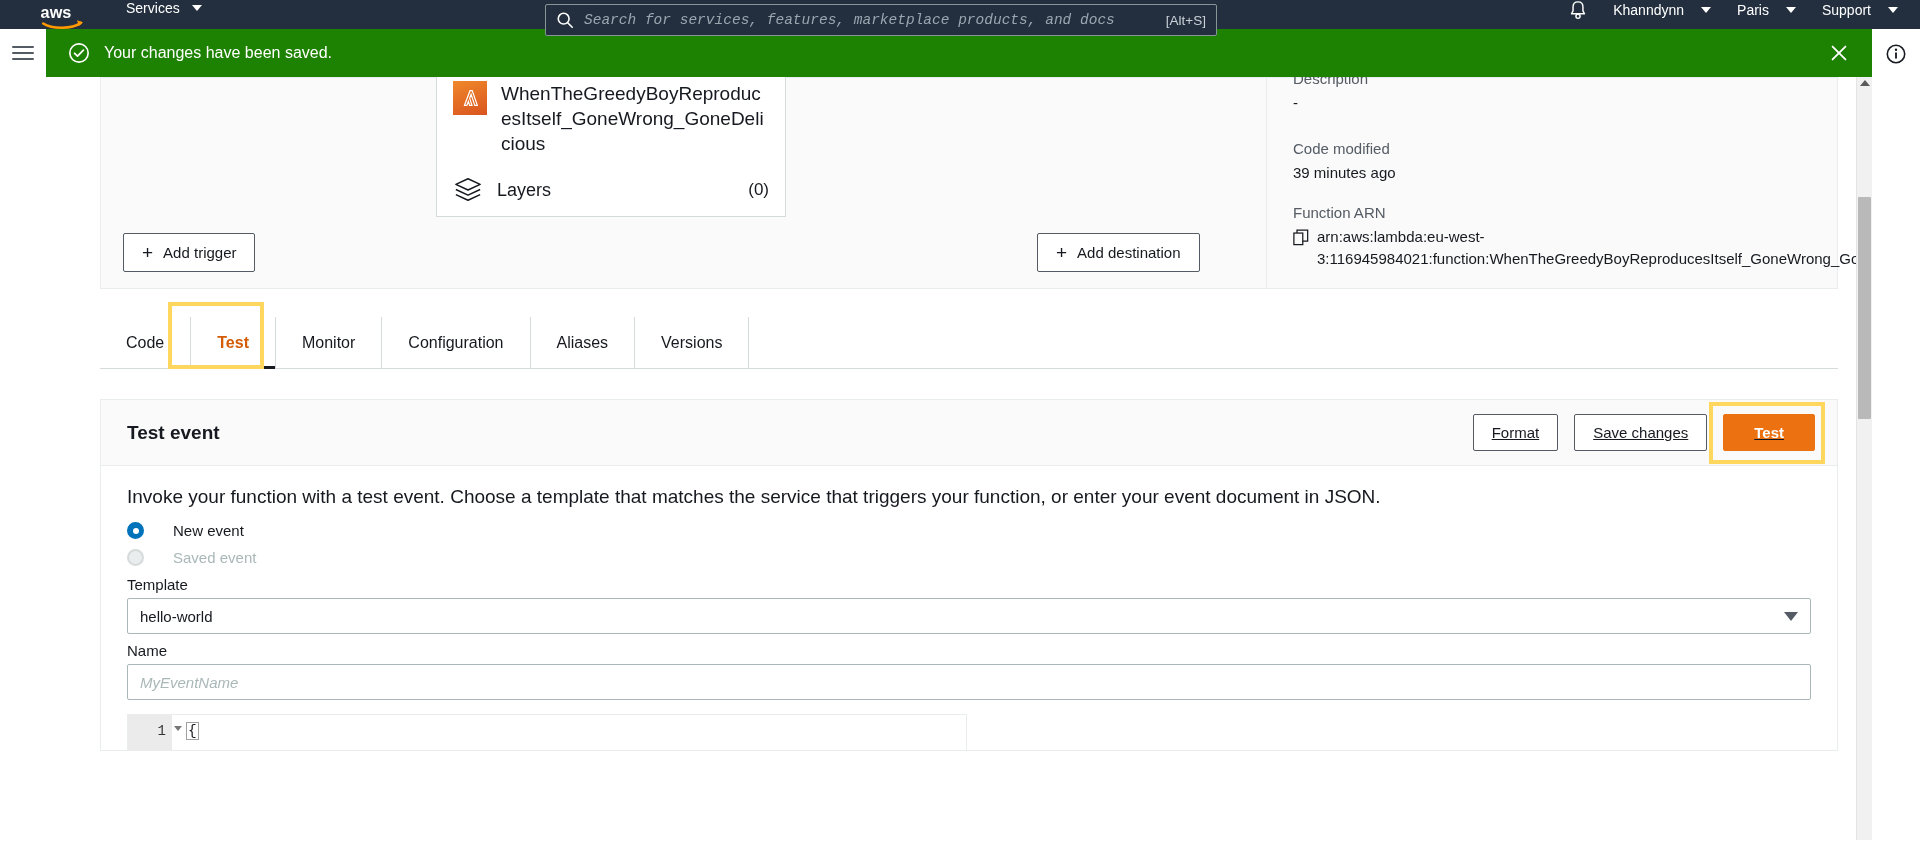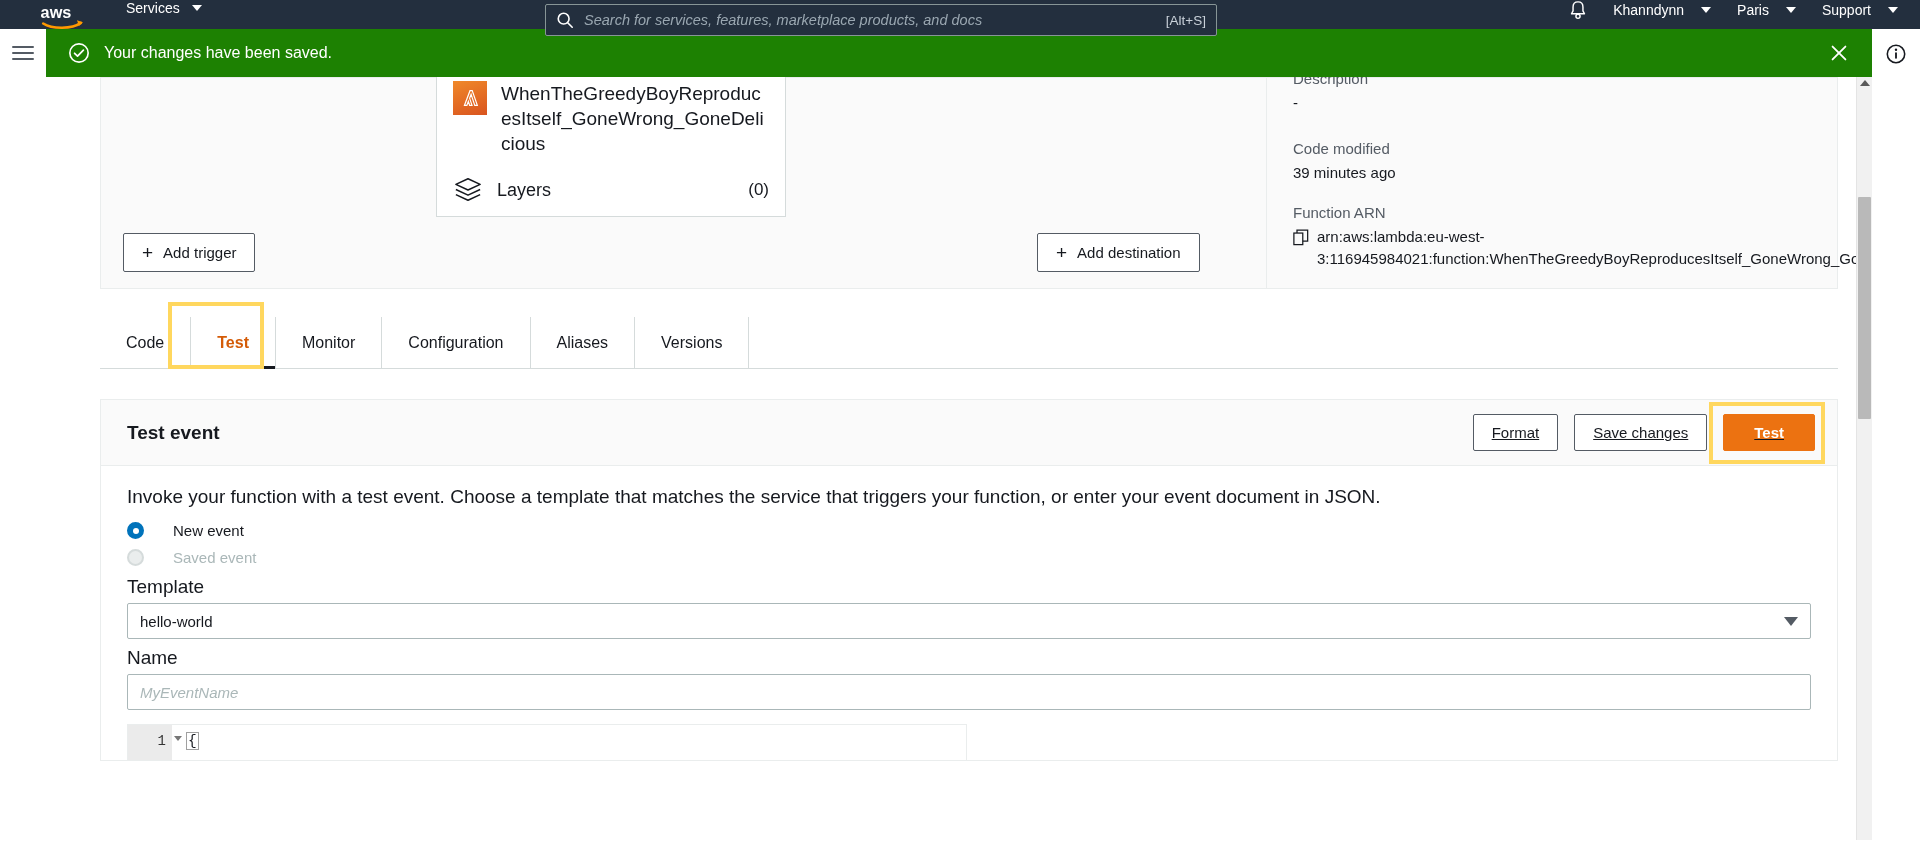--- a/index.html
+++ b/index.html
@@ -43,21 +43,21 @@
     border: 1px solid #879596;
     border-radius: 2px;
     display: flex; align-items: center;
     padding: 0 10px;
   }
   .search-icon { flex: 0 0 auto; margin-right: 8px; }
   .search-input {
     flex: 1 1 auto;
     background: transparent; border: none; outline: none;
     color: #d5dbdb;
-    font-family: Liberation Sans, sans-serif;
+    font-family: Liberation Mono, monospace;
     font-size: 14.5px;
     font-style: italic;
   }
   .search-input::placeholder { color: #9aa7b1; font-style: italic; opacity: 1; }
   .alt-s { color: #c9d1d9; font-size: 13.5px; font-style: normal; margin-left: 8px; }
   .nav-right {
     margin-left: auto;
     display: flex; align-items: center;
     gap: 26px;
     padding-right: 22px;
@@ -262,21 +262,21 @@
   }
   .radio.checked { border-color: #0073bb; background: #0073bb; }
   .radio.checked::after {
     content: ""; position: absolute;
     left: 50%; top: 50%; transform: translate(-50%,-50%);
     width: 6px; height: 6px; border-radius: 50%; background: #ffffff;
   }
   .radio.disabled { border-color: #d5dbdb; background: #eaeded; }
   .radio-label.disabled { color: #aab7b8; }
 
-  .field-label { font-size: 19px; color: #16191f; margin: 8px 0 5px 0; }
+  .field-label { font-size: 15px; color: #16191f; margin: 8px 0 5px 0; }
   .select, .text-input {
     width: 100%;
     height: 36px;
     border: 1px solid #aab7b8;
     border-radius: 2px;
     background: #ffffff;
     display: flex; align-items: center;
     padding: 0 12px;
     font-size: 15px;
     color: #16191f;

